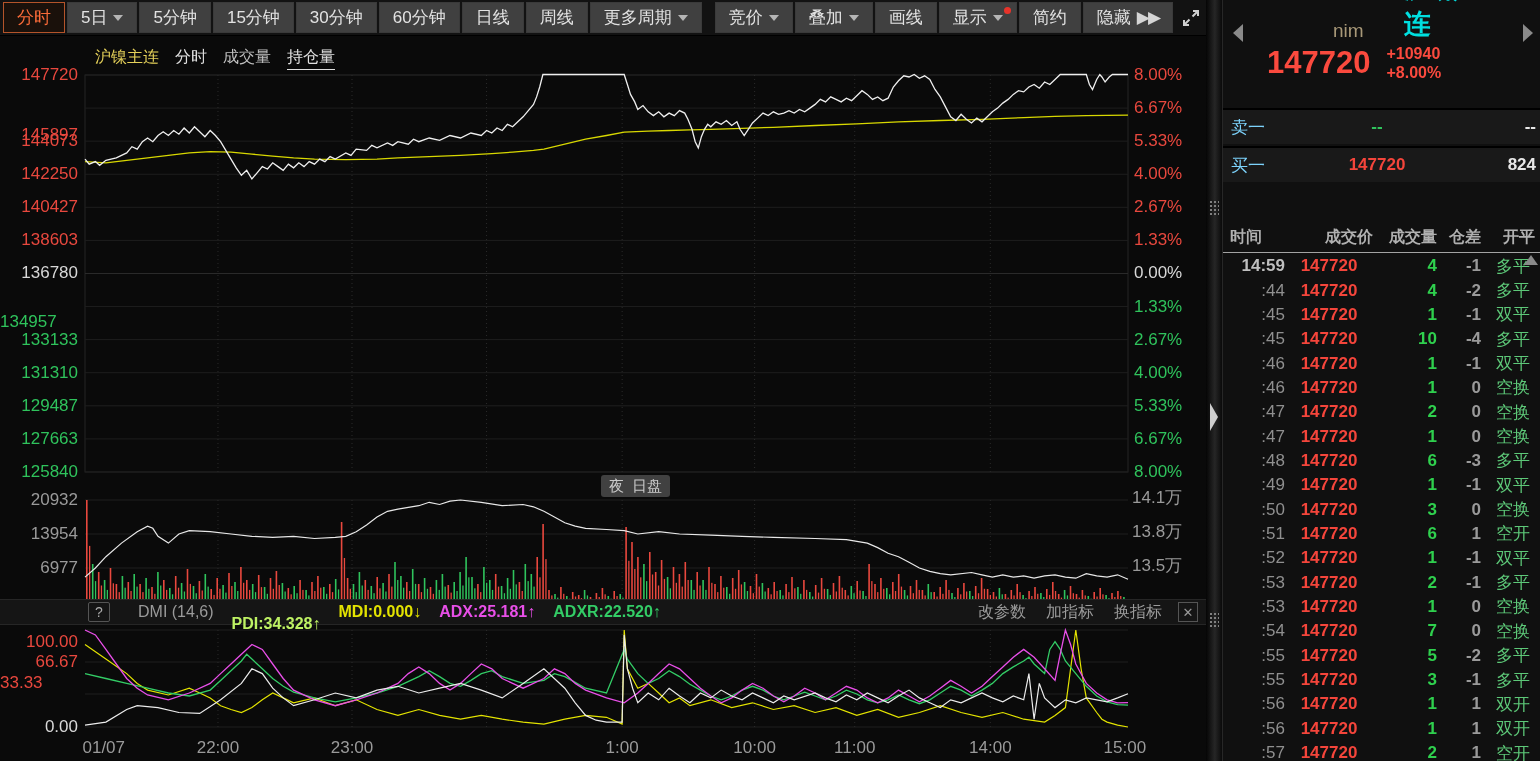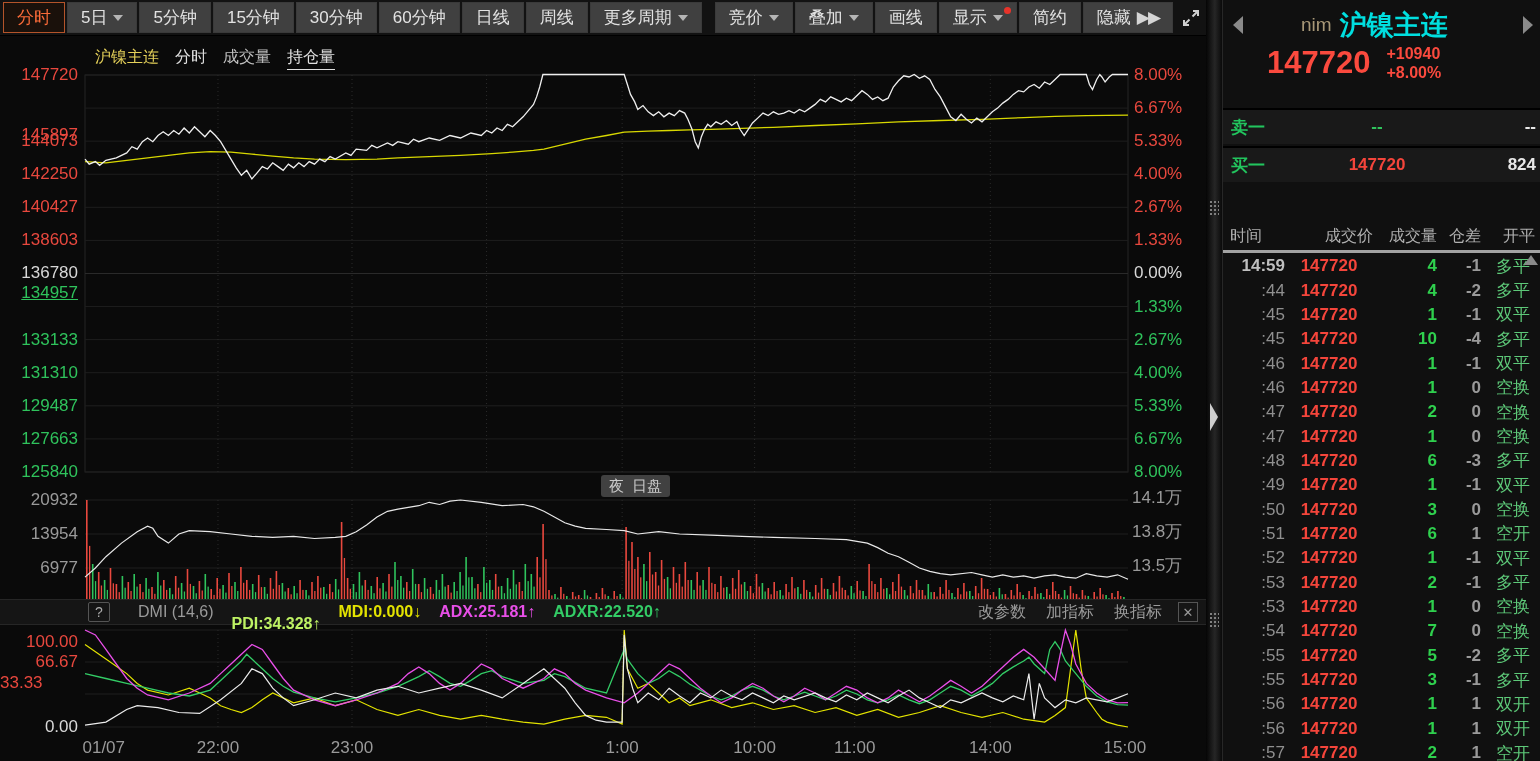--- a/index.html
+++ b/index.html
@@ -32,39 +32,39 @@
   #dmi-actions{margin-left:auto;display:flex;gap:20px;color:#9a9a9a;}
   #dmi-actions span{cursor:pointer;}
   #dmi-close{margin:0 8px 0 16px;width:20px;height:20px;border:1px solid #555;color:#999;display:flex;align-items:center;justify-content:center;font-size:13px;cursor:pointer;}
   
   #splitter{position:absolute;left:1206px;top:0;width:16px;height:761px;background:linear-gradient(90deg,#050505,#262626 55%,#0a0a0a);cursor:col-resize;}
   #split-arrow{position:absolute;left:4px;top:403px;width:0;height:0;border-top:14px solid transparent;border-bottom:14px solid transparent;border-left:8px solid #cfcfcf;}
   .grip{position:absolute;left:3px;width:10px;height:16px;
     background-image:radial-gradient(#808080 1px,transparent 1.2px);background-size:4px 4px;}
   
   #right-panel{position:absolute;left:1222px;top:0;width:318px;height:761px;background:#101010;border-left:1px solid #272727;}
-  #quote-nav{position:absolute;top:8px;left:0;width:318px;height:34px;display:flex;align-items:center;}
+  #quote-nav{position:absolute;top:8px;left:0;width:318px;height:34px;display:flex;align-items:flex-end;gap:32px;}
   .nav-arrow{width:0;height:0;border-top:9px solid transparent;border-bottom:9px solid transparent;cursor:pointer;}
   #nav-left{margin-left:10px;border-right:10px solid #8a8a8a;}
   #nav-right{margin-left:auto;margin-right:8px;border-left:10px solid #8a8a8a;}
   #quote-code{color:#a89878;font-size:19px;margin-left:58px;margin-right:8px;}
   #quote-name{color:#00dfe0;font-size:27px;font-weight:bold;}
   #quote-price-row{position:absolute;top:44px;left:0;width:318px;display:flex;align-items:center;}
   #quote-price{color:#fb4a3e;font-size:31px;font-weight:bold;margin-left:44px;}
   #quote-change{margin-left:16px;display:flex;flex-direction:column;line-height:19px;}
   #quote-change span{color:#fb4a3e;font-size:16px;font-weight:bold;}
   .book-row{position:absolute;left:0;width:318px;height:36px;background:#191919;border-top:2px solid #000;display:grid;grid-template-columns:60px 1fr 70px;align-items:center;font-size:17px;}
-  .book-label{color:#22c55e;padding-left:8px;font-weight:bold;}
+  .book-label{color:#7dd3fc;padding-left:8px;}
   .book-price{text-align:center;font-weight:bold;}
   .book-qty{text-align:right;padding-right:5px;font-weight:bold;color:#e8e8e8;}
   #ask-price{color:#2fc35c;} #bid-price{color:#f4453b;}
   #tick-title-bar{position:absolute;left:0;top:187px;width:318px;height:34px;background:#161616;border-top:2px solid #000;display:flex;align-items:center;}
   #tick-title{color:#cccccc;font-size:17px;margin-left:8px;}
   #detail-btn{margin-left:auto;margin-right:4px;width:26px;height:26px;background:#3f3f3f;color:#dddddd;font-size:15px;display:flex;align-items:center;justify-content:center;cursor:pointer;}
-  #tick-header{position:absolute;left:0;top:223px;width:318px;height:30px;display:grid;grid-template-columns:62px 88px 64px 44px 54px;align-items:center;font-size:16px;color:#b0b0b0;border-bottom:3px solid #a3a3a3;}
+  #tick-header{position:absolute;left:0;top:223px;width:318px;height:30px;display:grid;grid-template-columns:62px 88px 64px 44px 54px;align-items:center;font-size:16px;color:#b0b0b0;border-bottom:1px solid #a3a3a3;font-weight:bold;}
   #tick-header span:nth-child(1){padding-left:7px;}
   #tick-header span{text-align:right;}
   #tick-header span:nth-child(1){text-align:left;}
   #tick-rows{position:absolute;left:0;top:254px;width:318px;height:507px;overflow:hidden;}
   .tick-row{height:24.35px;display:grid;grid-template-columns:62px 88px 64px 44px 54px;align-items:center;font-size:17px;}
   .t-time{text-align:right;color:#8f8f8f;}
   .t-price{text-align:center;color:#f4453b;font-weight:bold;}
   .t-vol{text-align:right;color:#2fd04e;font-weight:bold;}
   .t-chg{text-align:right;color:#9a9a9a;font-weight:bold;}
   .t-type{text-align:right;color:#5dc878;padding-right:5px;}
@@ -505,21 +505,21 @@
     <polyline points="85.0,689.1 105.9,686.1 126.7,673.5 137.2,669.7 158.0,671.6 178.9,676.5 199.7,677.4 220.6,663.8 241.4,647.4 251.9,632.8 262.3,637.6 272.7,652.2 283.2,661.9 293.6,669.7 314.5,663.8 335.3,657.0 356.2,661.9 377.0,654.1 397.9,650.3 418.8,657.0 439.6,652.2 460.5,647.4 481.3,654.1 502.2,661.9 523.1,647.4 543.9,632.8 564.8,652.2 575.2,666.8 585.6,679.4 596.1,684.2 606.5,686.1 622.1,686.1 624.2,598.9 627.4,632.8 632.6,652.2 637.8,666.8 648.2,657.0 658.7,663.8 669.1,652.2 679.5,660.0 689.9,666.8 700.4,657.0 710.8,661.9 721.2,654.1 731.7,660.0 742.1,663.8 752.5,657.0 763.0,661.9 773.4,666.8 783.8,660.0 794.2,663.8 815.1,657.0 825.5,661.9 836.0,665.8 846.4,659.0 856.8,663.8 867.3,657.0 877.7,661.9 888.1,666.8 898.5,660.0 909.0,654.1 919.4,661.9 929.8,666.8 940.3,671.6 950.7,663.8 961.1,666.8 971.5,661.9 982.0,657.0 992.4,661.9 1002.8,665.8 1013.3,660.0 1023.7,663.8 1028.9,637.6 1034.1,683.2 1039.3,647.4 1044.6,661.9 1055.0,671.6 1065.4,663.8 1075.8,666.8 1086.3,661.9 1096.7,663.8 1107.1,665.8 1117.6,661.9 1128.0,657.7" fill="none" stroke="#ececec" stroke-width="1.2"></polyline>
   </svg>
 <div id="chart-labels">
     <span class="axis-label ax-up" style="left: 0px; width: 78px; text-align: right; top: 64px;">147720</span>
     <span class="axis-label ax-up" style="left: 0px; width: 78px; text-align: right; top: 97.08px; margin-top: 27px;">145897</span>
     <span class="axis-label ax-up" style="left: 0px; width: 78px; text-align: right; top: 130.16px;">144073</span>
     <span class="axis-label ax-up" style="left: 0px; width: 78px; text-align: right; top: 163.24px;">142250</span>
     <span class="axis-label ax-up" style="left: 0px; width: 78px; text-align: right; top: 196.32px;">140427</span>
     <span class="axis-label ax-up" style="left: 0px; width: 78px; text-align: right; top: 229.4px;">138603</span>
     <span class="axis-label ax-flat" style="left: 0px; width: 78px; text-align: right; top: 262.48px;">136780</span>
-    <span class="axis-label ax-down" style="left: 0px; width: 78px; text-align: right; top: 282px; text-decoration: underline;">134957</span>
+    <span class="axis-label ax-down" style="left: 0px; width: 78px; top: 311px;">134957</span>
     <span class="axis-label ax-down" style="left: 0px; width: 78px; text-align: right; top: 328.64px;">133133</span>
     <span class="axis-label ax-down" style="left: 0px; width: 78px; text-align: right; top: 361.72px;">131310</span>
     <span class="axis-label ax-down" style="left: 0px; width: 78px; text-align: right; top: 394.8px;">129487</span>
     <span class="axis-label ax-down" style="left: 0px; width: 78px; text-align: right; top: 427.88px;">127663</span>
     <span class="axis-label ax-down" style="left: 0px; width: 78px; text-align: right; top: 460.96px;">125840</span>
     <span class="axis-label ax-up" style="left: 1134px; top: 64px;">8.00%</span>
     <span class="axis-label ax-up" style="left: 1134px; top: 97.08px;">6.67%</span>
     <span class="axis-label ax-up" style="left: 1134px; top: 130.16px;">5.33%</span>
     <span class="axis-label ax-up" style="left: 1134px; top: 163.24px;">4.00%</span>
     <span class="axis-label ax-up" style="left: 1134px; top: 196.32px;">2.67%</span>

